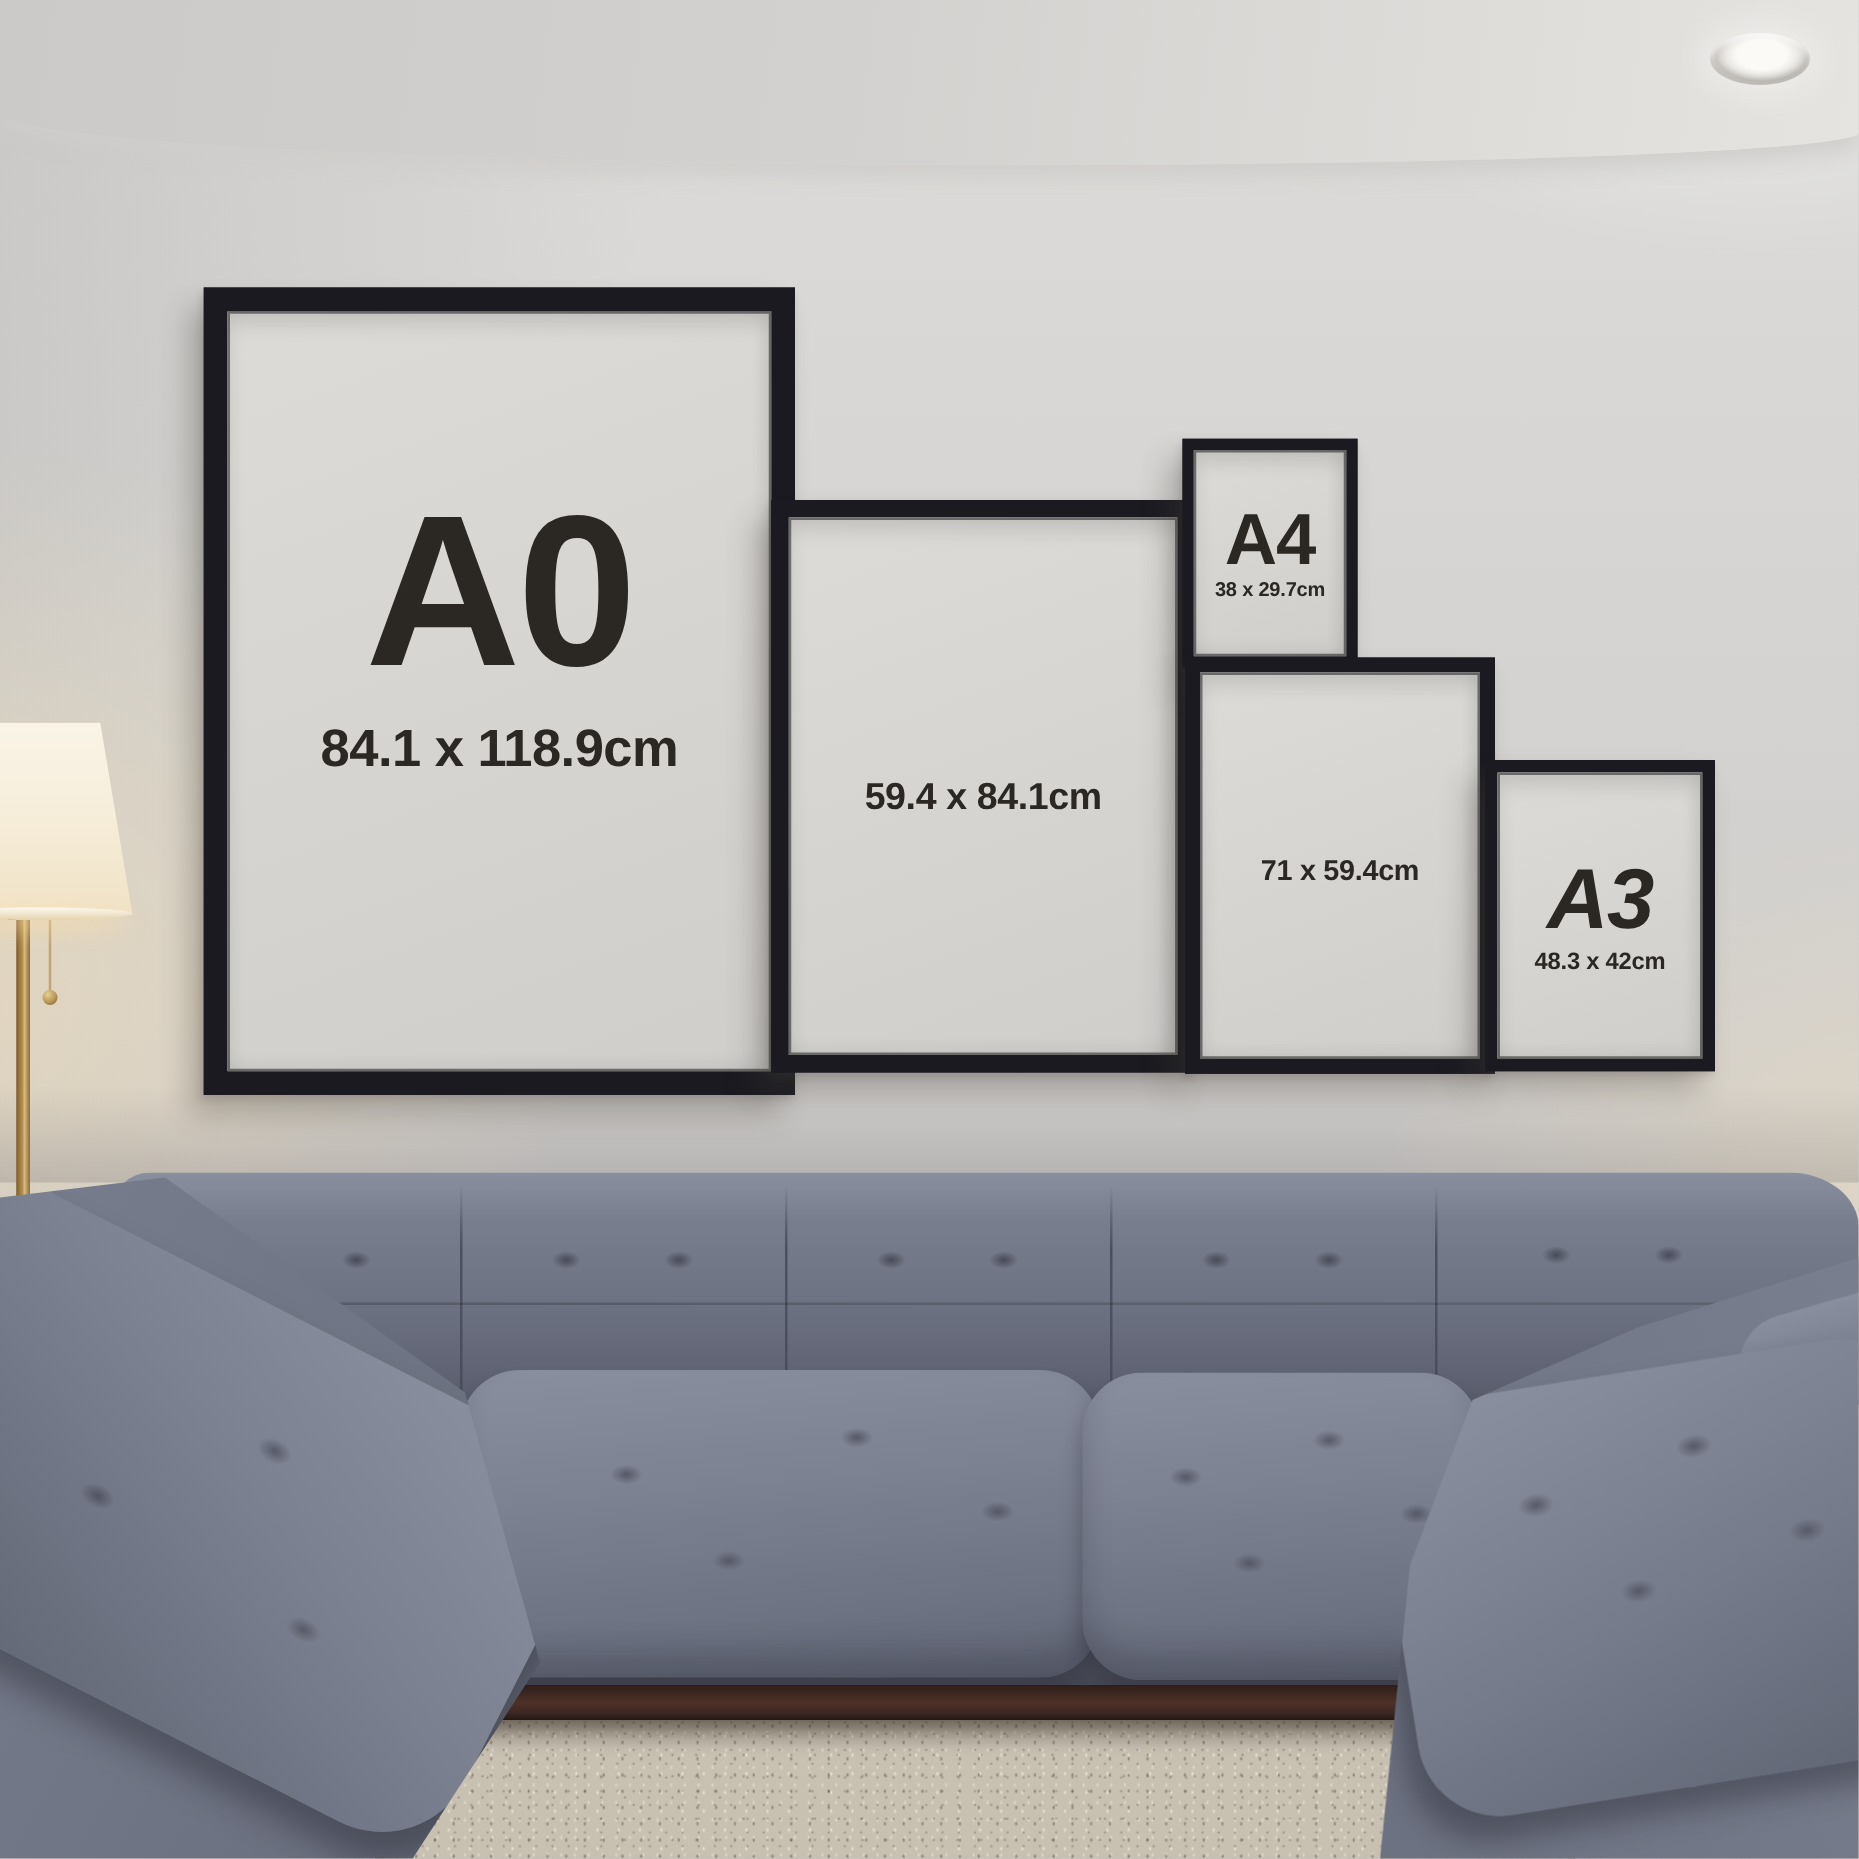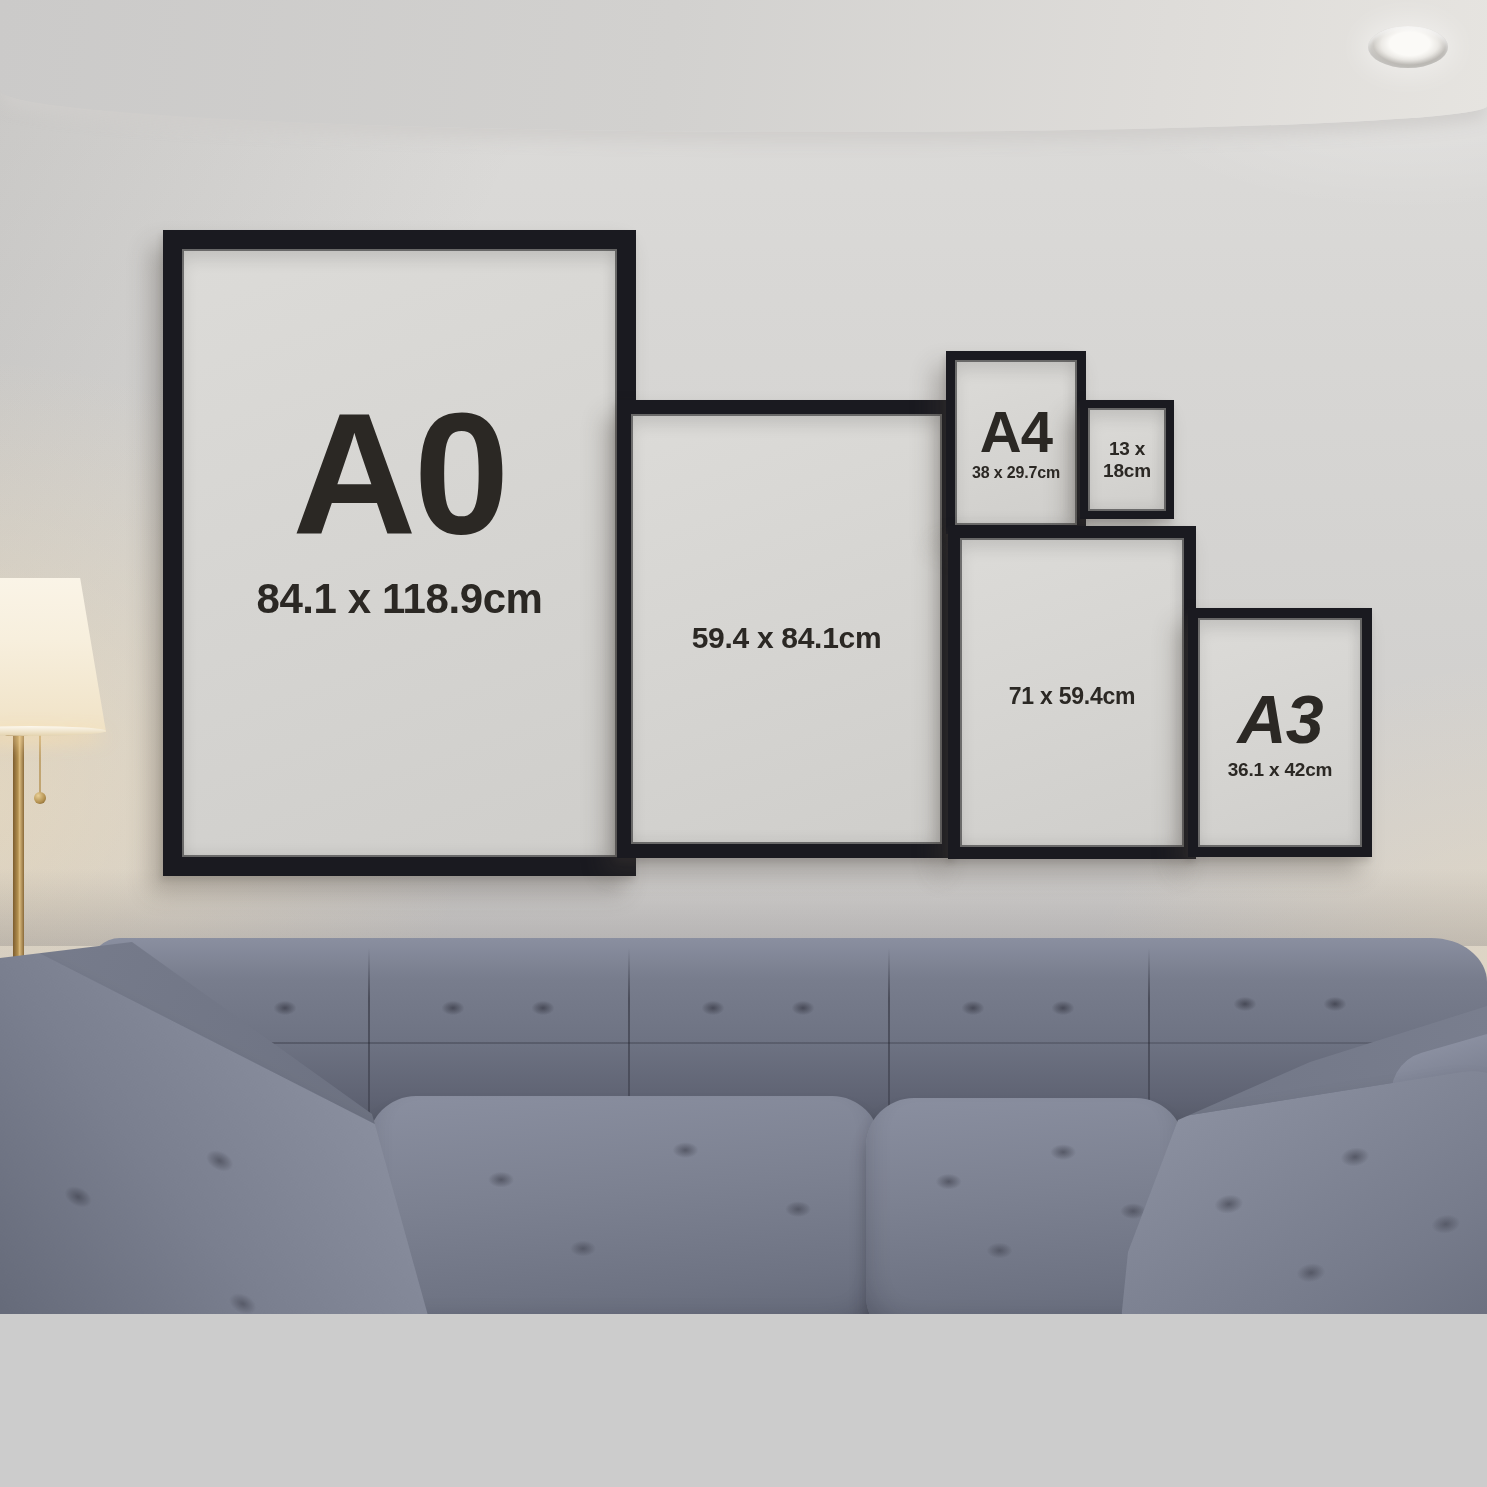--- a/index.html
+++ b/index.html
@@ -3,21 +3,21 @@
 <meta charset="utf-8">
 <style>
   :root{
     --frame_black:#1a1a20; --paper_light:#dcdbd8; --paper_dark:#cfcecb; --ink:#2b2824;
     --wall_top:#d8d7d5; --wall_bottom:#cbc9c7; --ceiling_right:#e6e4e0; --warm_glow:#f6e3c0;
     --sofa_light:#8a8fa0; --sofa_mid:#6e7383; --sofa_dark:#565a68; --sofa_deep:#434653;
     --wood:#3c2722; --rug_base:#c8c1b2; --lamp_shade:#f7efdd; --lamp_gold:#b3904f; --downlight:#fbfaf7;
   }
   html,body{margin:0;padding:0;width:1487px;height:1487px;overflow:hidden;background:#ccc;
     font-family:"Liberation Sans","DejaVu Sans",sans-serif;}
-  .scene{position:relative;width:1487px;height:1314px;overflow:hidden;}
+  .scene{position:relative;width:1487px;height:1487px;overflow:hidden;}
   .scene *{position:absolute;}
 
   
   .wall{inset:0;
     background-image:
       radial-gradient(760px 640px at -40px 790px, rgba(247,226,186,.55), rgba(247,226,186,.18) 45%, transparent 68%),
       radial-gradient(700px 580px at 1560px 1060px, rgba(246,228,193,.60), rgba(246,228,193,.20) 45%, transparent 70%),
       radial-gradient(440px 210px at 1408px 60px, rgba(255,255,255,.30), transparent 72%),
       linear-gradient(115deg, rgba(105,103,101,.16), transparent 28%),
       linear-gradient(180deg, var(--wall_top,#d8d7d5) 0px, #dbdad8 130px, #d8d7d5 300px, #d3d2d0 620px, #cfcdcb 880px, var(--wall_bottom,#cbc9c7) 980px);}
@@ -178,42 +178,34 @@
 
   <div class="frame f-a4">
     <div class="paper">
       <div class="stack">
         <div class="size-label">A4</div>
         <div class="size-dims">38 x 29.7cm</div>
       </div>
     </div>
   </div>
 
-  <div class="frame f-13">
-    <div class="paper">
-      <div class="stack">
-        <div class="size-dims">13 x</div>
-        <div class="size-dims">18cm</div>
-      </div>
-    </div>
-  </div>
 
   <div class="frame f-a2">
     <div class="paper">
       <div class="stack">
         <div class="size-dims">71 x 59.4cm</div>
       </div>
     </div>
   </div>
 
   <div class="frame f-a3">
     <div class="paper">
       <div class="stack">
         <div class="size-label">A3</div>
-        <div class="size-dims">36.1 x 42cm</div>
+        <div class="size-dims">48.3 x 42cm</div>
       </div>
     </div>
   </div>
 
   <div class="rug"></div>
 
   <div class="sofa">
     <div class="sofa-back">
       <div class="seam s1"></div>
       <div class="seam s2"></div>

